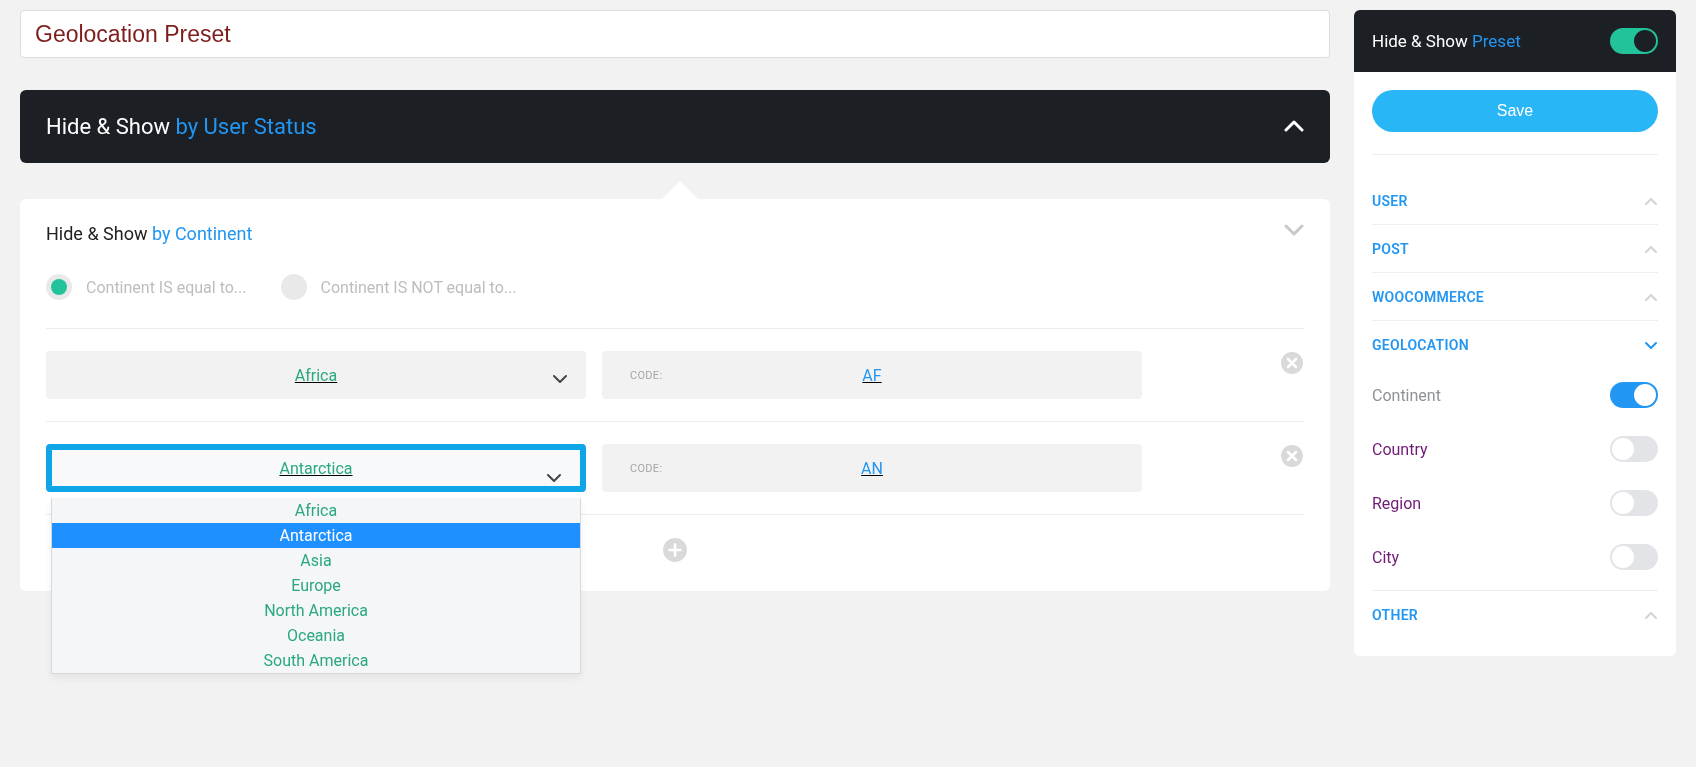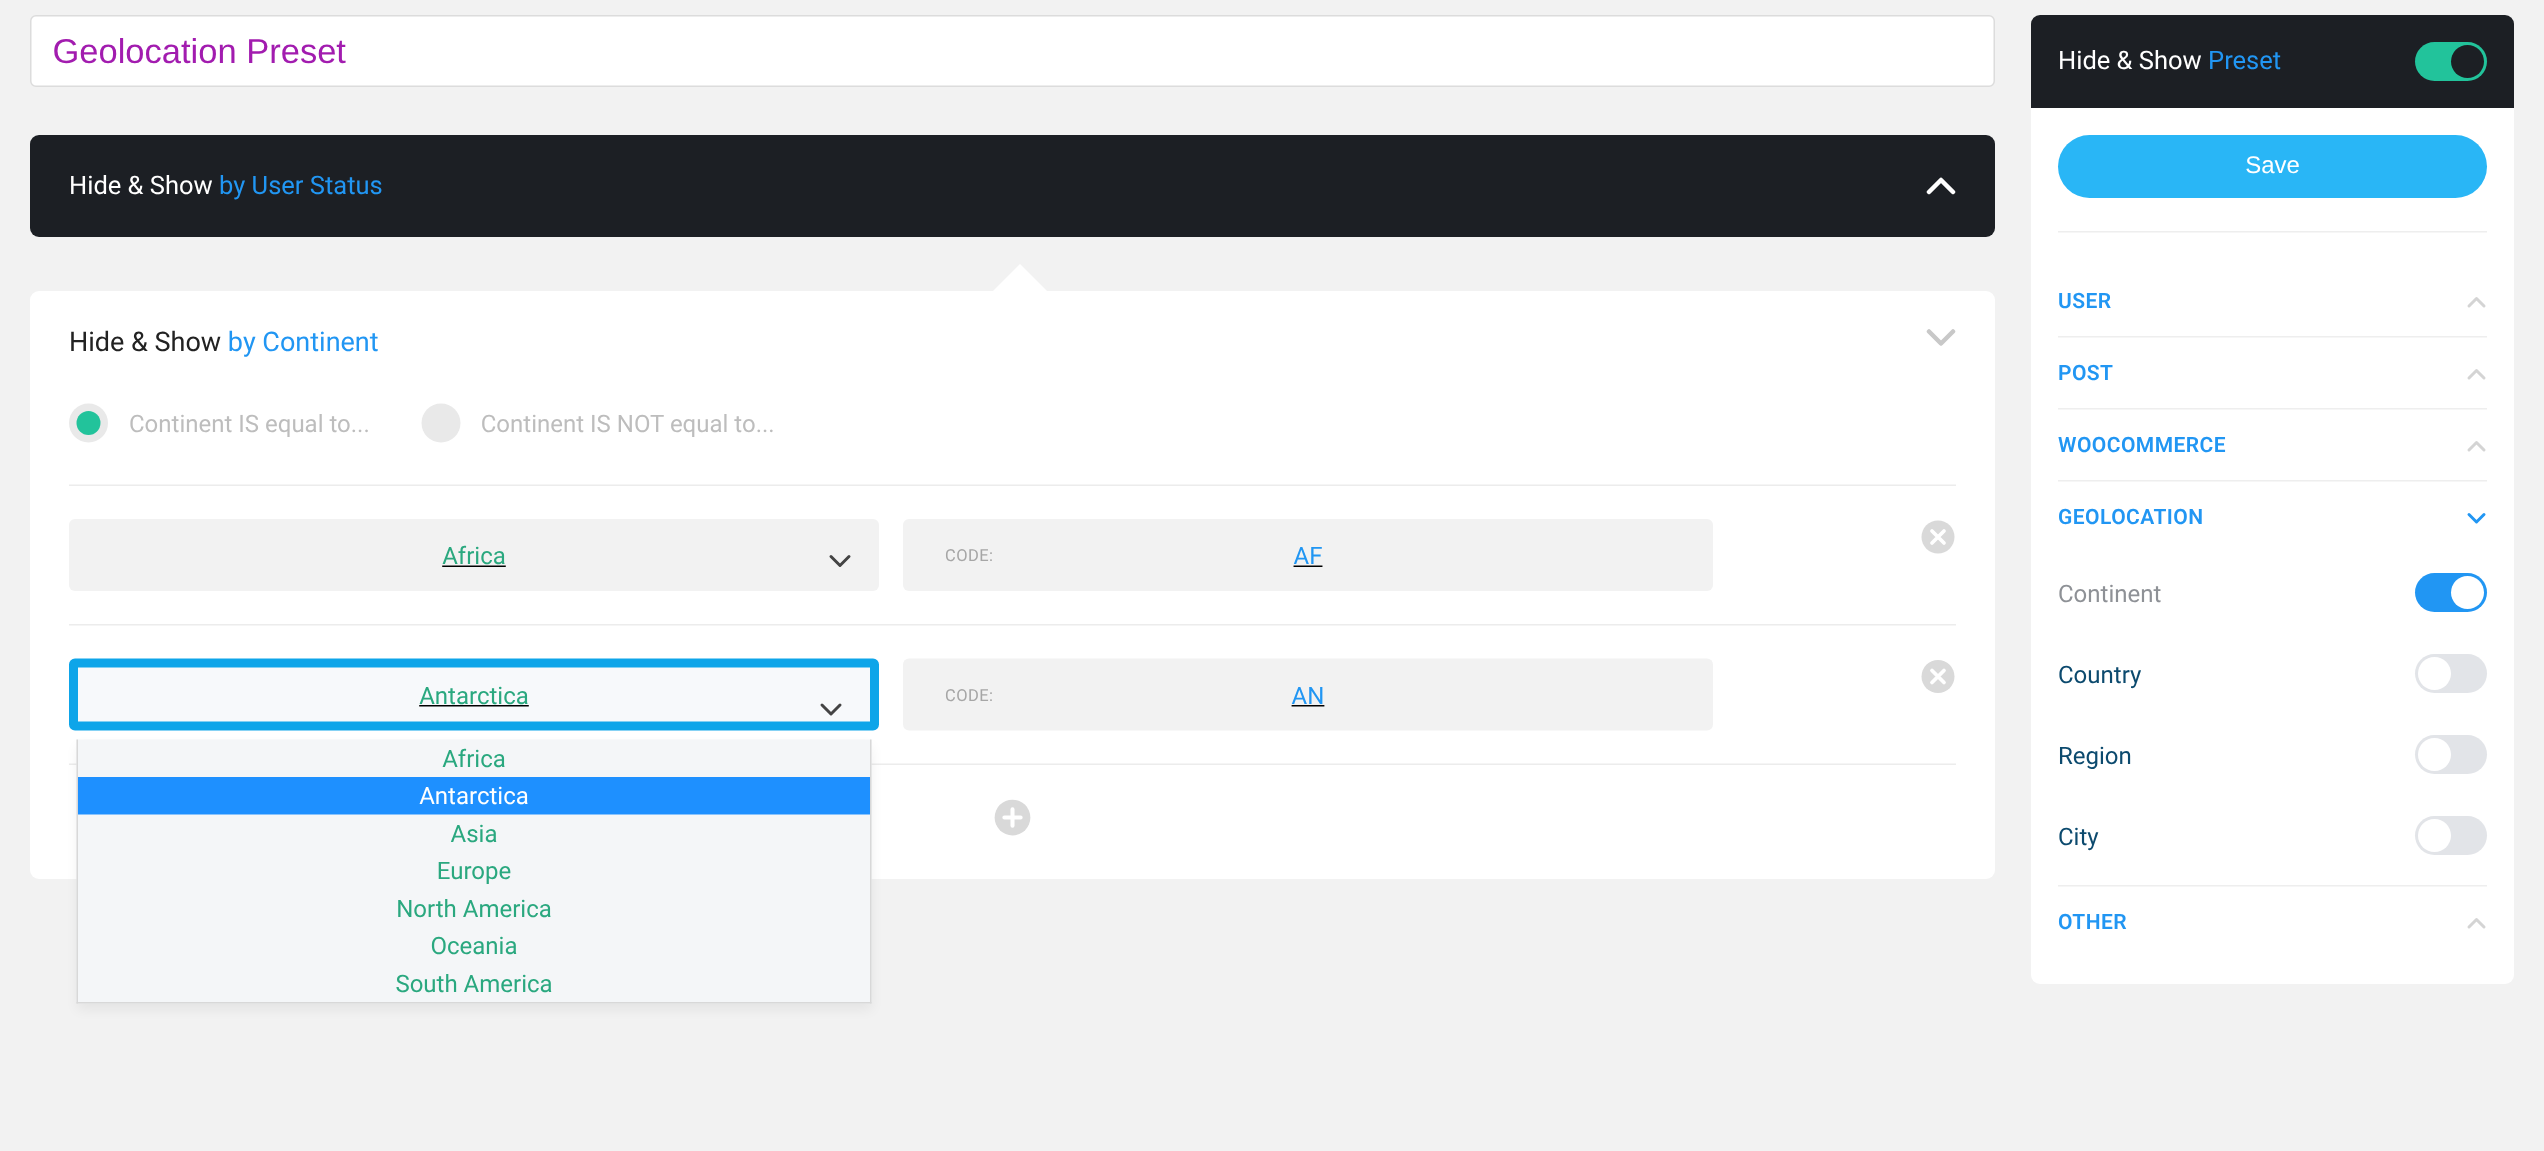--- a/index.html
+++ b/index.html
@@ -21,34 +21,34 @@
     width: 322px;
   }
   .title-input {
     width: 100%;
     height: 48px;
     padding: 0 14px;
     font-size: 23px;
     border: 1px solid #dcdcdc;
     border-radius: 4px;
     background: #fff;
-    color: #a21caf;
+    color: #7f1d1d;
   }
   .section-dark {
     margin-top: 32px;
     background: #1c1f24;
     border-radius: 6px;
     padding: 24px 26px;
     display: flex;
     align-items: center;
     justify-content: space-between;
     position: relative;
   }
   .section-dark .heading {
-    font-size: 17px;
+    font-size: 22px;
     color: #fff;
   }
   .section-dark .heading .accent {
     color: #2196f3;
   }
   .chev {
     width: 20px; height: 12px;
   }
   .section-white {
     margin-top: 36px;
@@ -259,21 +259,21 @@
     font-weight: 600;
     letter-spacing: 0.3px;
   }
   .side-sub {
     display: flex;
     align-items: center;
     justify-content: space-between;
     padding: 14px 0;
   }
   .side-sub .title {
-    color: #0c4a6e;
+    color: #701a75;
     font-size: 16px;
   }
   .side-sub:first-child .title { color: #8e9196; }
 </style>
 </head>
 <body>
 
 <div class="layout">
   <div class="main-col">
     <input class="title-input" type="text" value="Geolocation Preset" style="">

